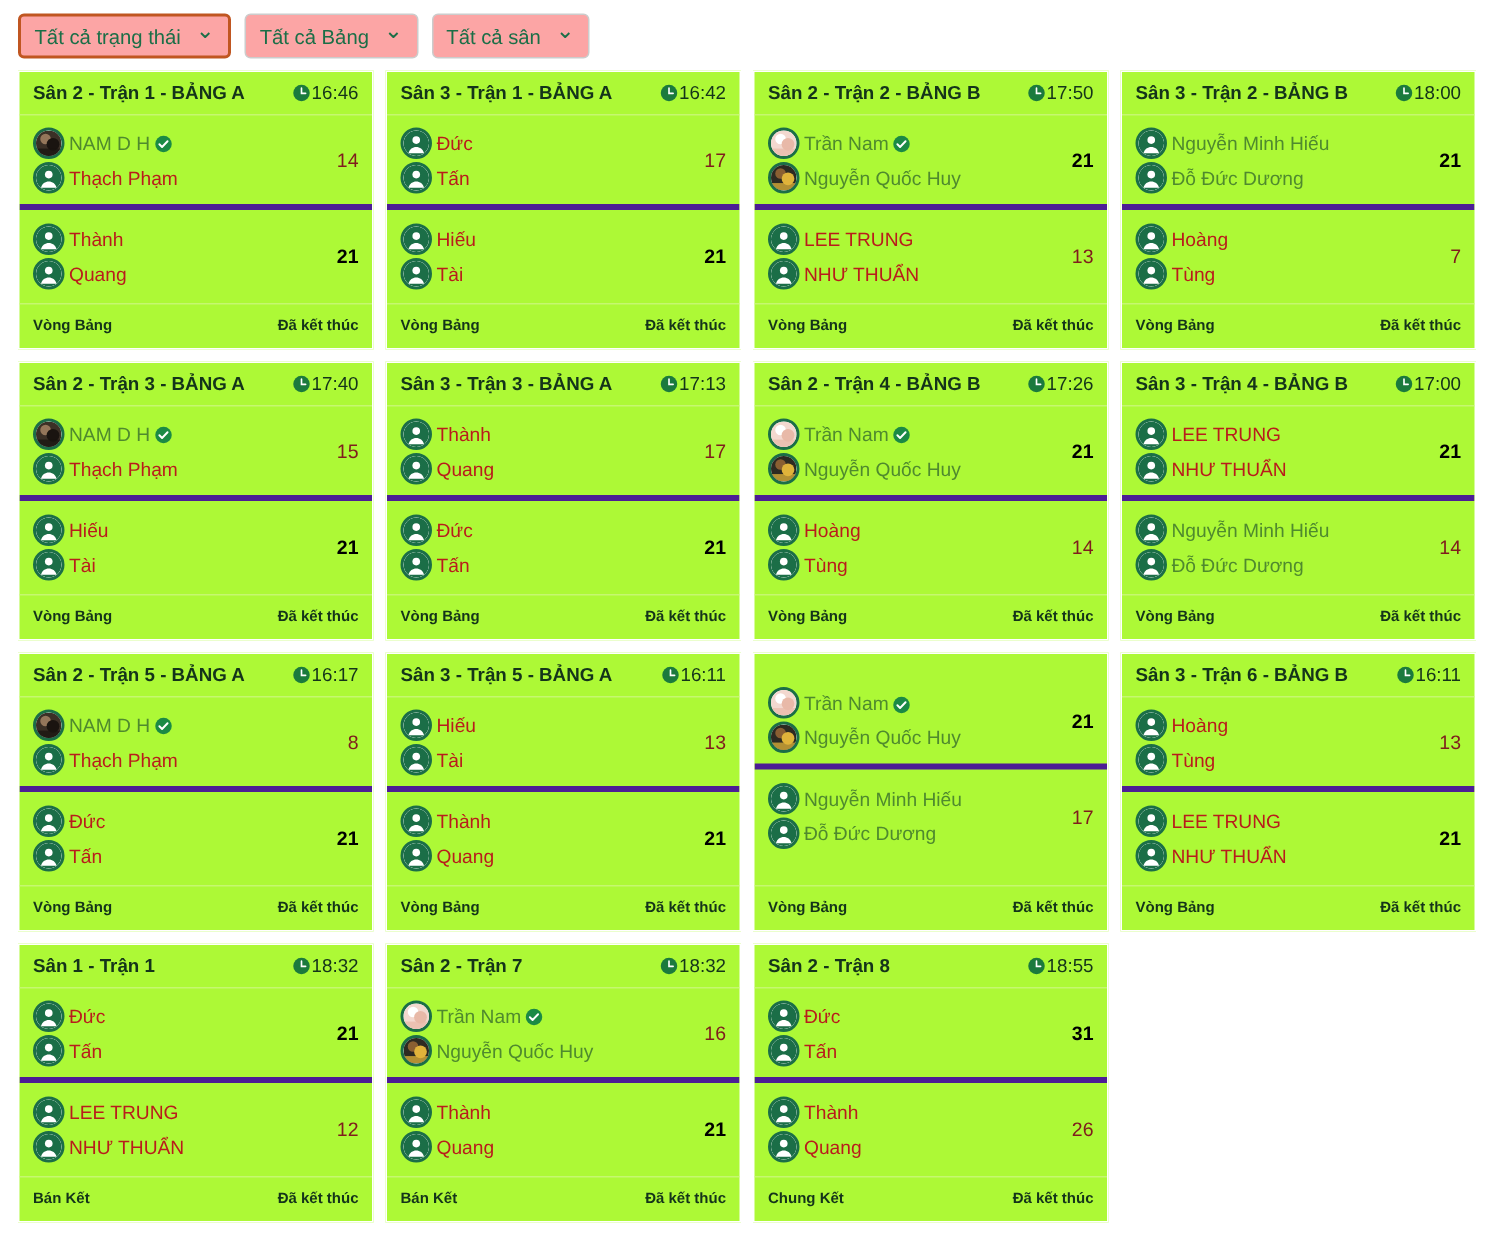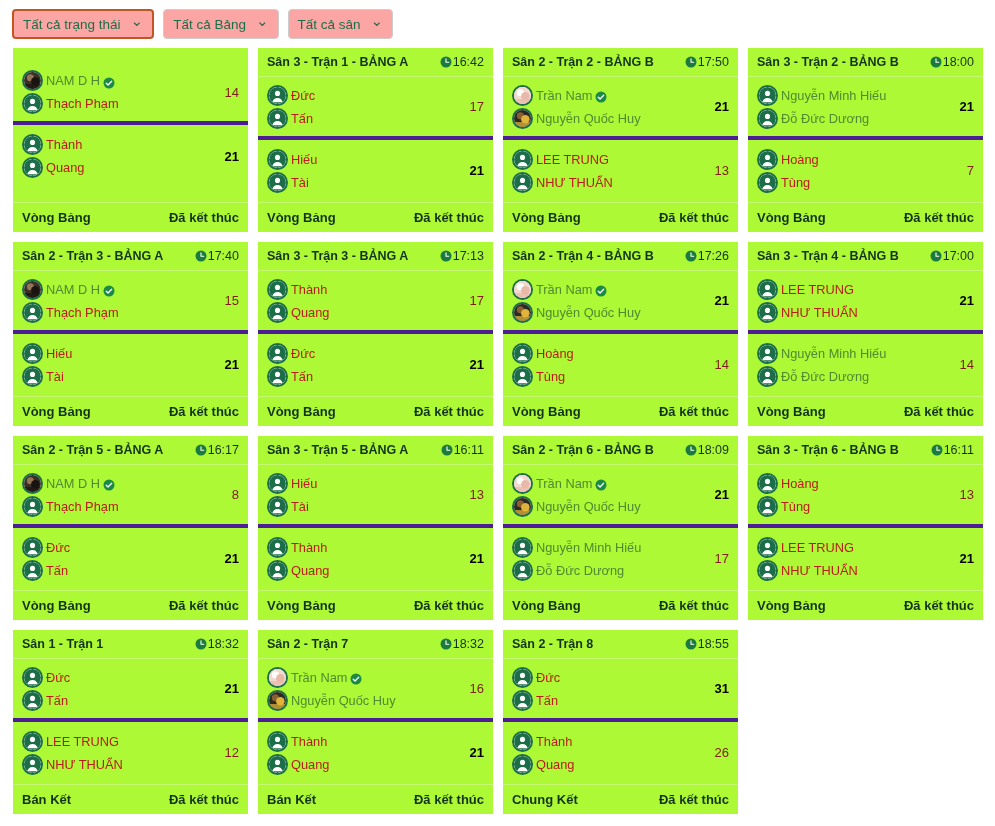--- a/index.html
+++ b/index.html
@@ -85,21 +85,21 @@
   }
   .score { font-size: 13px; color: #7f1d1d; padding-left: 6px; flex: none; }
   .score.win { color: #000000; font-weight: bold; }
 
   .card-foot {
     display: flex; align-items: center; justify-content: space-between;
     padding: 6px 9px;
     border-top: 1px solid #c6f770;
     height: 30px;
   }
-  .card-foot span { font-size: 13px; font-weight: bold; color: #14341a; white-space: nowrap; }
+  .card-foot span { font-size: 10px; font-weight: bold; color: #14341a; white-space: nowrap; }
 </style>
 </head>
 <body>
 
 <div class="page">
 
   <div class="topbar">
     <div id="filters" style="display:flex; gap:9px;">
         <div class="filter focused">
           <span>Tất cả trạng thái</span>
@@ -111,20 +111,30 @@
         </div>
         <div class="filter">
           <span>Tất cả sân</span>
           <span class="caret" style="transform: translateY(-4px); font-size: 15px;">⌄</span>
         </div>
       </div>
   </div>
 
   <div class="grid" id="grid">
       <div class="card">
+        <div class="card-head">
+          <div class="label">Sân 2 - Trận 1 - BẢNG A</div>
+          <div class="timewrap">
+            <span class="clock-ico"><svg viewBox="0 0 24 24" aria-hidden="true">
+                <circle cx="12" cy="12" r="11" fill="#1b7a3d"></circle>
+                <path d="M12 5.5v7h5.5" stroke="#ffffff" stroke-width="2.2" fill="none" stroke-linecap="round"></path>
+              </svg></span>
+            <span>16:46</span>
+          </div>
+        </div>
         <div class="body">
           <div class="team sep">
             <div class="players">
               <div class="prow">
                 <span class="avatar photo">
                   <svg viewBox="0 0 24 24" aria-hidden="true">
                     <rect width="24" height="24" fill="#3b3026"></rect>
                     <circle cx="9" cy="8" r="5" fill="#94765a"></circle>
                     <circle cx="16" cy="13" r="6" fill="#1a1410"></circle>
                     <rect y="17" width="24" height="7" fill="#1a1410" opacity=".75"></rect>
@@ -808,30 +818,20 @@
             </div>
             <div class="score win">21</div>
           </div>
         </div>
         <div class="card-foot">
           <span>Vòng Bảng</span>
           <span>Đã kết thúc</span>
         </div>
       </div>
       <div class="card">
-        <div class="card-head">
-          <div class="label">Sân 2 - Trận 6 - BẢNG B</div>
-          <div class="timewrap">
-            <span class="clock-ico"><svg viewBox="0 0 24 24" aria-hidden="true">
-                <circle cx="12" cy="12" r="11" fill="#1b7a3d"></circle>
-                <path d="M12 5.5v7h5.5" stroke="#ffffff" stroke-width="2.2" fill="none" stroke-linecap="round"></path>
-              </svg></span>
-            <span>18:09</span>
-          </div>
-        </div>
         <div class="body">
           <div class="team sep">
             <div class="players">
               <div class="prow">
                 <span class="avatar photo">
                   <svg viewBox="0 0 24 24" aria-hidden="true">
                     <rect width="24" height="24" fill="#f3d8cf"></rect>
                     <circle cx="9" cy="8" r="5" fill="#ffffff"></circle>
                     <circle cx="16" cy="13" r="6" fill="#e8b9a8"></circle>
                     <rect y="17" width="24" height="7" fill="#e8b9a8" opacity=".75"></rect>

